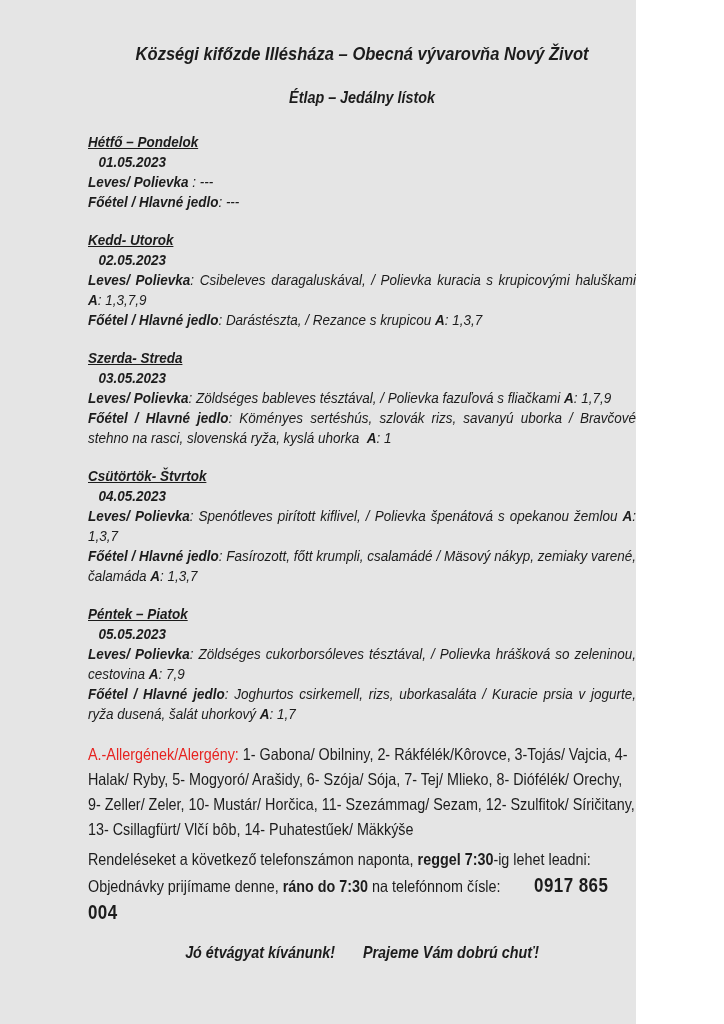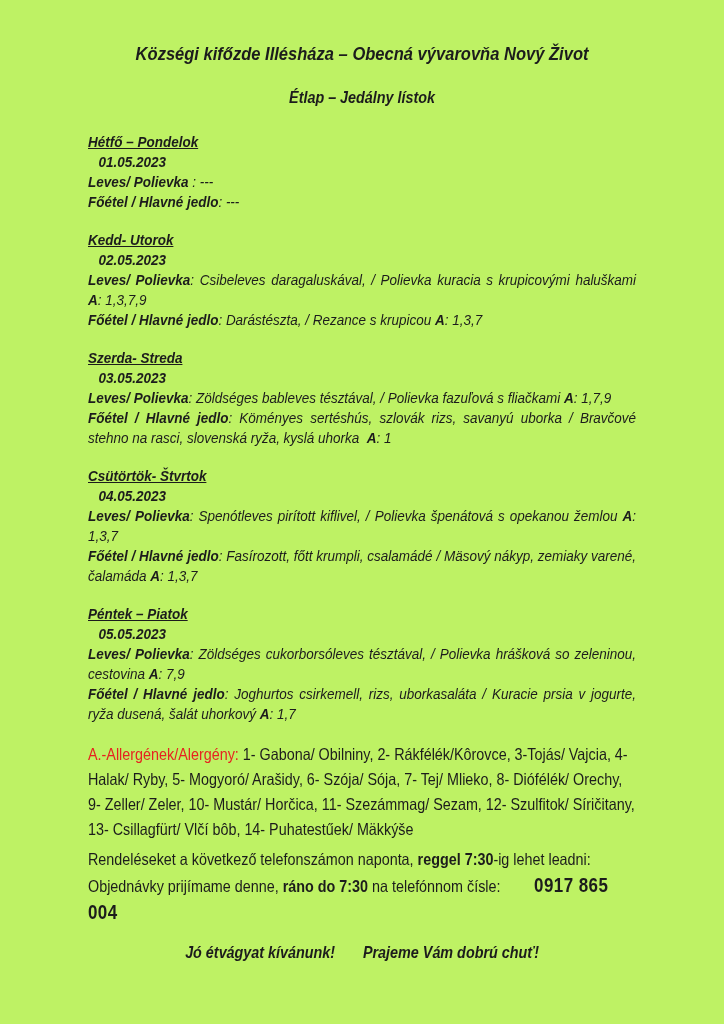--- a/index.html
+++ b/index.html
@@ -1,20 +1,20 @@
 <!DOCTYPE html>
 <html><head>
 <meta charset="utf-8">
 <style>
   html, body { margin: 0; padding: 0; background: #ffffff; }
   .page {
     position: relative;
-    width: 724px;
+    width: 636px;
     height: 1024px;
-    background: #bef264;
+    background: #e5e5e5;
     overflow: hidden;
     font-family: "Liberation Sans", sans-serif;
     color: #1c1c1c;
   }
   
   .doc {
     position: absolute;
     left: 88px;
     top: 0;
     width: 630px;

